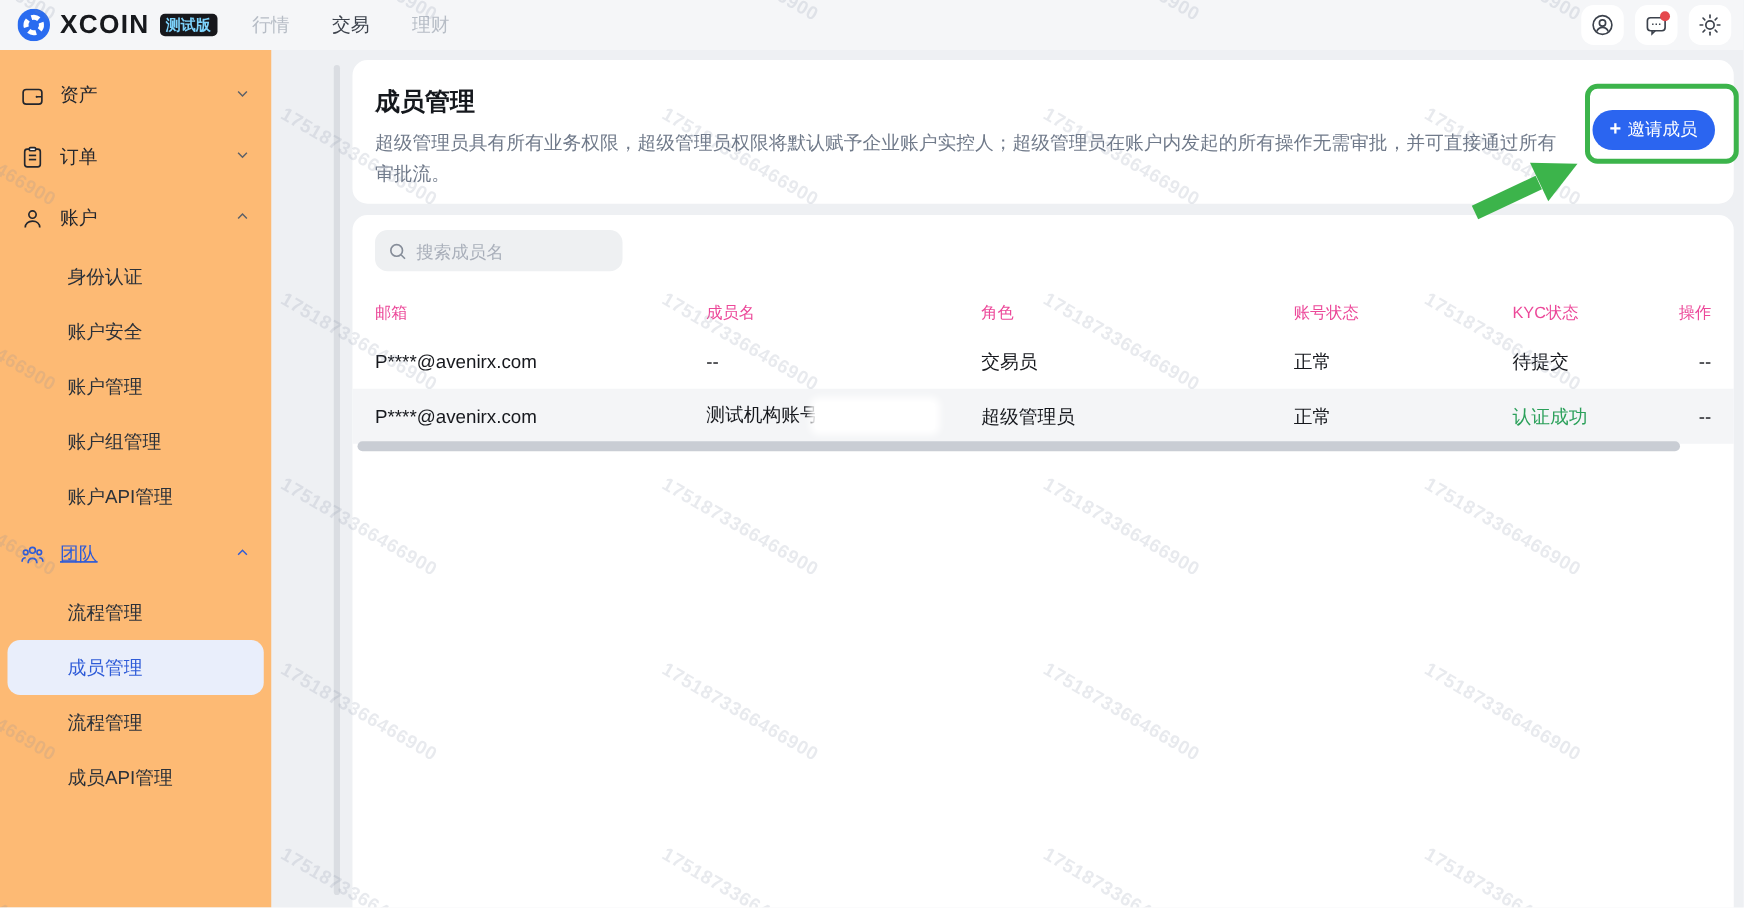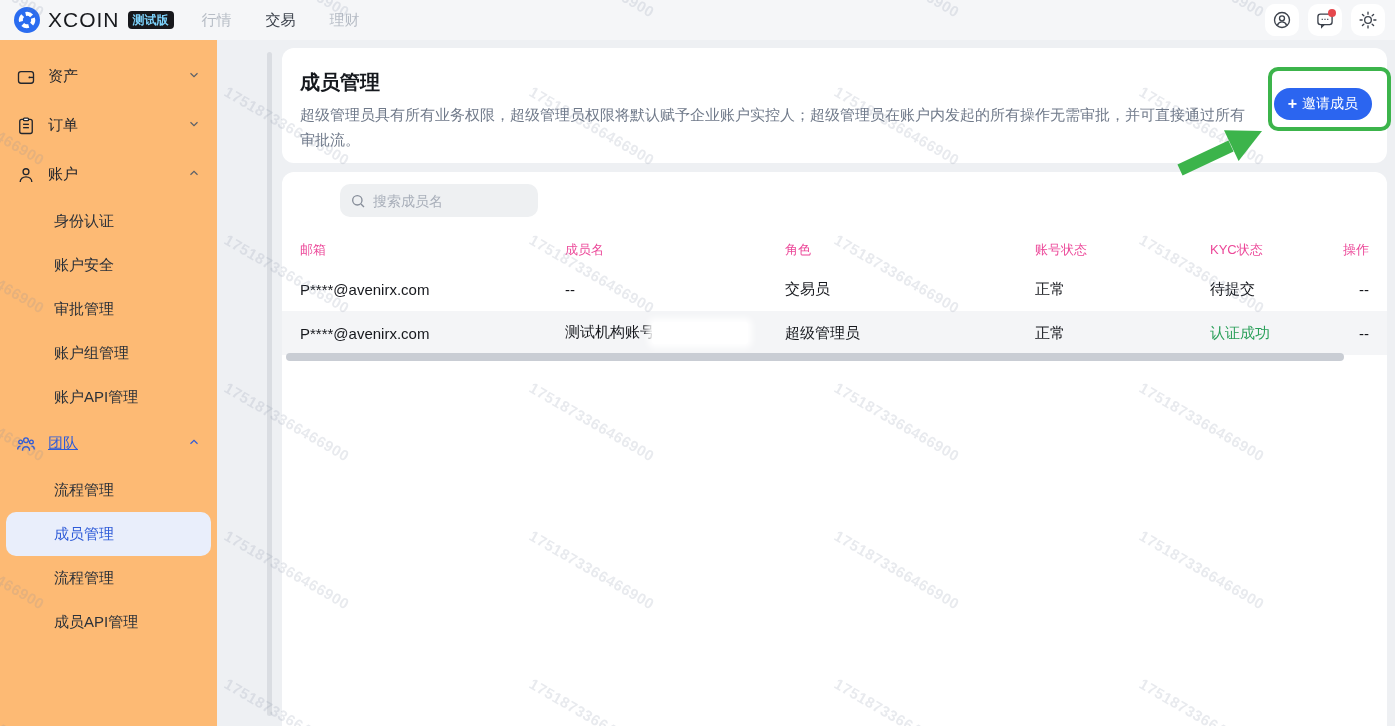--- a/index.html
+++ b/index.html
@@ -10,21 +10,21 @@
     background:#eef0f3;
     color:#1b1f26;
   }
   
   .topbar {
     position:absolute; left:0; top:0; width:1395px; height:40px;
     background:#f5f6f8; display:flex; align-items:center; padding:0 10px 0 14px;
     z-index:6;
   }
   .brand { display:flex; align-items:center; gap:8px; }
-  .brand-name { font-size:21px; font-weight:400; letter-spacing:1px; color:#17191d; }
+  .brand-name { font-size:21px; font-weight:700; letter-spacing:1px; color:#17191d; }
   .brand-badge {
     background:#17181c; color:#7dd3fc; font-size:12px; font-weight:700;
     padding:2px 5px; border-radius:4px; line-height:14px;
   }
   .topnav { display:flex; align-items:flex-start; gap:34px; margin-left:28px; }
   .topnav a { font-size:15px; color:#b7bdc6; text-decoration:none; cursor:pointer; }
   .topnav a.active { color:#3c424c; }
   .topbar-actions { margin-left:auto; display:flex; gap:9px; }
   .icon-btn {
     width:34px; height:32px; background:#fff; border:none; border-radius:10px;
@@ -71,21 +71,21 @@
     font-size:14px; display:flex; align-items:center; gap:5px; cursor:pointer;
     font-family:inherit;
   }
   .invite-btn .plus { font-size:16px; font-weight:700; line-height:16px; }
   .table-card {
     position:absolute; left:282px; top:172px; width:1105px; height:574px;
     background:#fff; border-radius:12px; padding:12px 18px 0 18px; z-index:2;
   }
   .search-box {
     width:198px; height:33px; background:#eef0f2; border-radius:10px;
-    display:flex; align-items:center; padding:0 10px; gap:7px;margin-left:40px;
+    display:flex; align-items:center; padding:0 10px; gap:7px;
   }
   .search-box input {
     border:none; outline:none; background:transparent; font-size:14px;
     color:#2b3139; width:150px; font-family:inherit;
   }
   .search-box input::placeholder { color:#a9afba; }
   .tgrid {
     display:grid; grid-template-columns:265px 220px 250px 175px 1fr 44px;
     align-items:center;
   }
@@ -225,21 +225,21 @@
     <span class="lbl">账户</span>
     <span class="chev">
       <svg width="14" height="14" viewBox="0 0 24 24" fill="none" stroke="#5a6069" stroke-width="2">
           <polyline points="6 15 12 9 18 15"></polyline>
         </svg>
     </span>
   </div>
 
   <div class="side-sub">身份认证</div>
   <div class="side-sub">账户安全</div>
-  <div class="side-sub">审批管理</div>
+  <div class="side-sub">账户管理</div>
   <div class="side-sub">账户组管理</div>
   <div class="side-sub">账户API管理</div>
 
   <div class="side-group blue">
     <span class="gi">
       <svg width="20" height="20" viewBox="0 0 24 24" fill="none" stroke="#2e5bd8" stroke-width="1.6">
         <circle cx="12" cy="7.5" r="2.8"></circle>
         <path d="M7.8 20c0-2.9 1.8-4.7 4.2-4.7s4.2 1.8 4.2 4.7"></path>
         <circle cx="5.5" cy="9.5" r="2.2"></circle>
           <path d="M2 18.5c0-2.4 1.5-3.9 3.5-3.9"></path>

